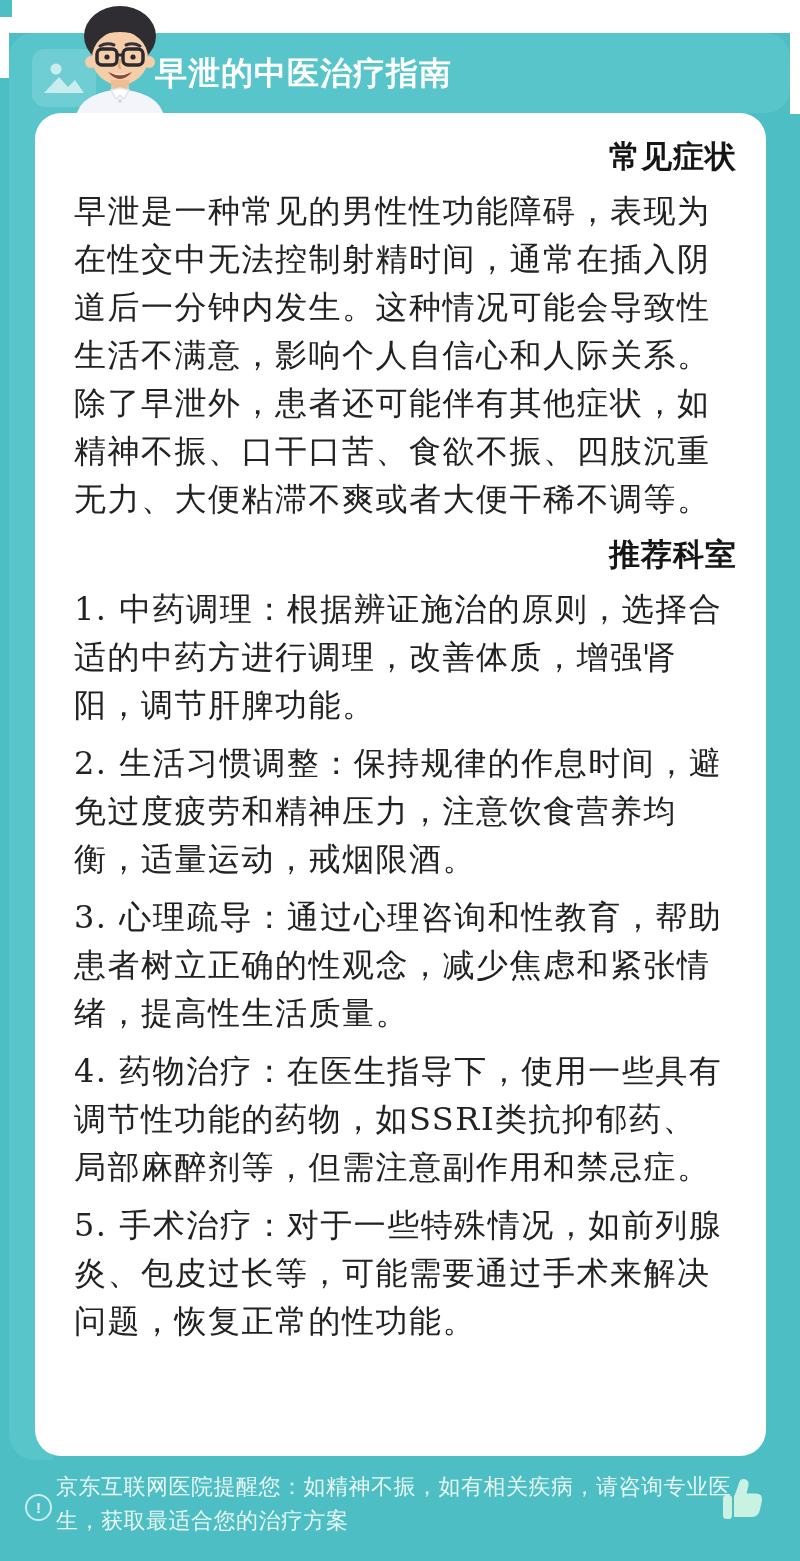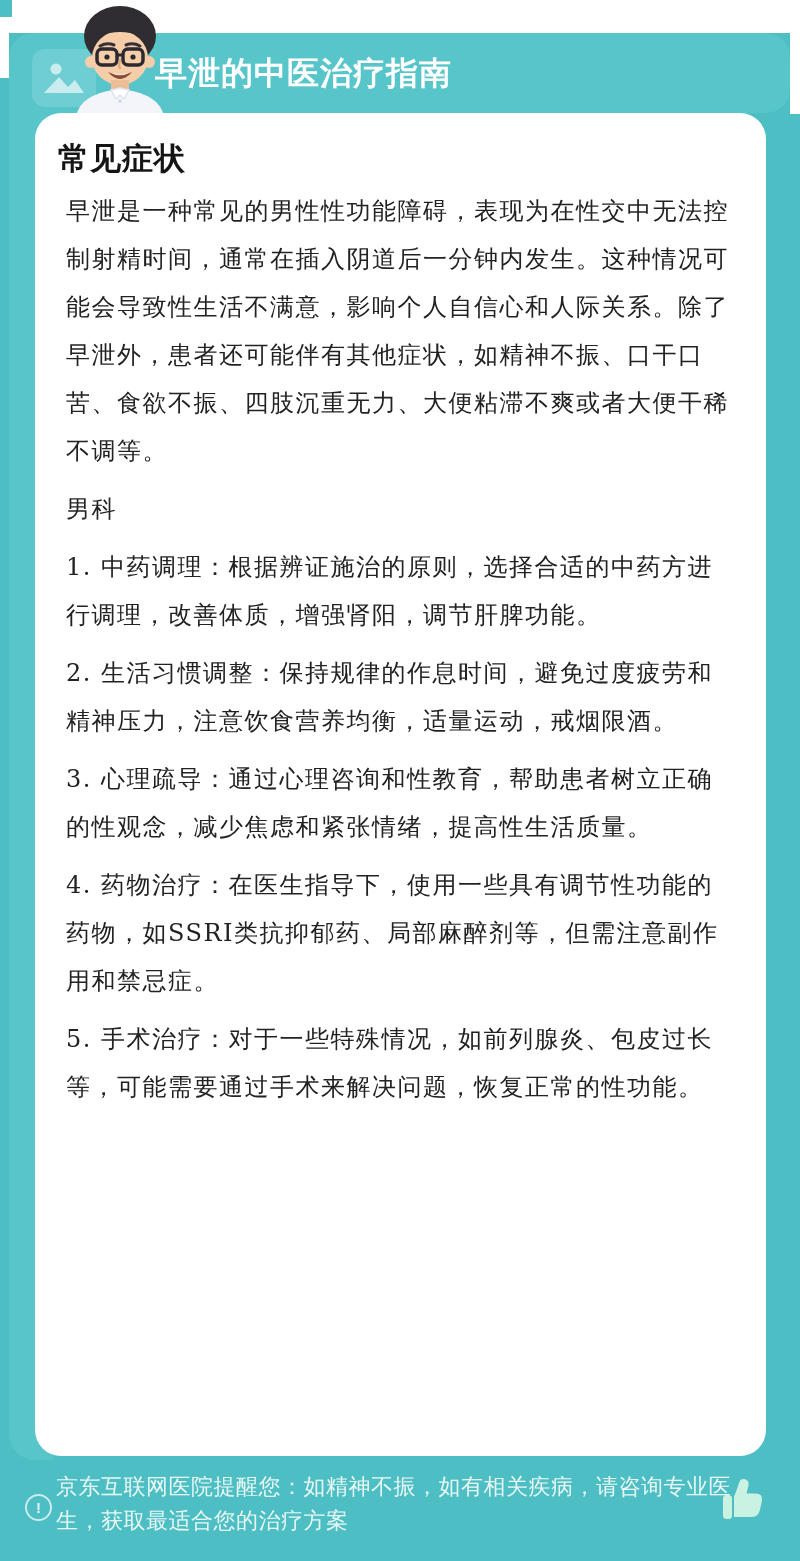--- a/index.html
+++ b/index.html
@@ -18,24 +18,24 @@
 
   .badge{position:absolute;left:32px;top:49px;z-index:3;}
   .avatar{position:absolute;left:50px;top:2px;width:140px;height:114px;z-index:4;}
 
   .title{position:absolute;left:155px;top:33px;height:80px;line-height:80px;
          font-size:32px;font-weight:700;color:#ffffff;letter-spacing:1px;z-index:3;}
 
   
   .card{position:absolute;left:35px;top:113px;width:731px;height:1343px;background:#ffffff;
         border-radius:26px;z-index:5;box-sizing:border-box;padding:12px 22px 0 23px;overflow:hidden;}
-  .card h2{font-family:Liberation Serif, serif;font-size:31px;line-height:40px;font-weight:700;
-           color:#151515;margin:14px 0 8px;letter-spacing:1px;}
-  .card p{font-family:"DejaVu Serif",serif;font-size:24px;line-height:48px;color:#222222;
-          margin:8px 8px 10px;letter-spacing:1.5px;}
+  .card h2{font-family:Liberation Mono, monospace;font-size:31px;line-height:40px;font-weight:700;
+           color:#151515;margin:14px 7px 8px;letter-spacing:1px;text-align:right;}
+  .card p{font-family:"DejaVu Serif",serif;font-size:32px;line-height:48px;color:#222222;
+          margin:8px 16px 10px;letter-spacing:1.5px;}
 
   
   .footer-text{position:absolute;left:56px;top:1470px;width:682px;font-size:22px;line-height:34px;
                color:#e9f8f5;letter-spacing:0.5px;z-index:2;}
   .info-circle{position:absolute;left:25px;top:1494px;width:27px;height:27px;border:2px solid rgba(255,255,255,0.7);
                border-radius:50%;box-sizing:border-box;display:flex;align-items:center;justify-content:center;
                font-size:15px;font-weight:700;color:rgba(255,255,255,0.85);z-index:2;}
   .thumb{position:absolute;left:718px;top:1476px;z-index:2;}
 </style>
 </head>
@@ -82,21 +82,21 @@
       <circle cx="70" cy="99" r="1.8" fill="#cfd6e4"></circle>
     </svg>
   </div>
 
   <div class="title">早泄的中医治疗指南</div>
 
   <div class="card">
     <h2>常见症状</h2>
     <p>早泄是一种常见的男性性功能障碍，表现为在性交中无法控制射精时间，通常在插入阴道后一分钟内发生。这种情况可能会导致性生活不满意，影响个人自信心和人际关系。除了早泄外，患者还可能伴有其他症状，如精神不振、口干口苦、食欲不振、四肢沉重无力、大便粘滞不爽或者大便干稀不调等。</p>
 
-    <p>男科</p>
+    <h2>推荐科室</h2>
 
     <p>1. 中药调理：根据辨证施治的原则，选择合适的中药方进行调理，改善体质，增强肾阳，调节肝脾功能。</p>
     <p>2. 生活习惯调整：保持规律的作息时间，避免过度疲劳和精神压力，注意饮食营养均衡，适量运动，戒烟限酒。</p>
     <p>3. 心理疏导：通过心理咨询和性教育，帮助患者树立正确的性观念，减少焦虑和紧张情绪，提高性生活质量。</p>
     <p>4. 药物治疗：在医生指导下，使用一些具有调节性功能的药物，如SSRI类抗抑郁药、局部麻醉剂等，但需注意副作用和禁忌症。</p>
     <p>5. 手术治疗：对于一些特殊情况，如前列腺炎、包皮过长等，可能需要通过手术来解决问题，恢复正常的性功能。</p>
   </div>
 
   <div class="info-circle">!</div>
   <div class="footer-text">京东互联网医院提醒您：如精神不振，如有相关疾病，请咨询专业医生，获取最适合您的治疗方案</div>

